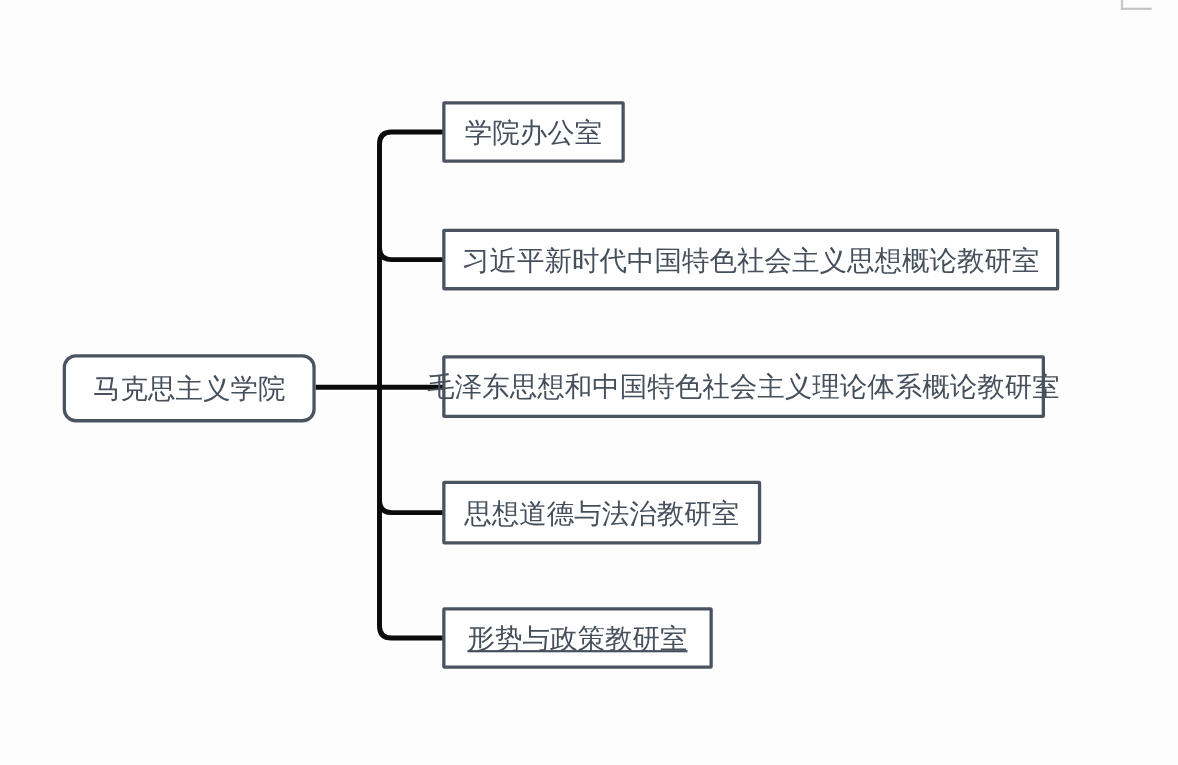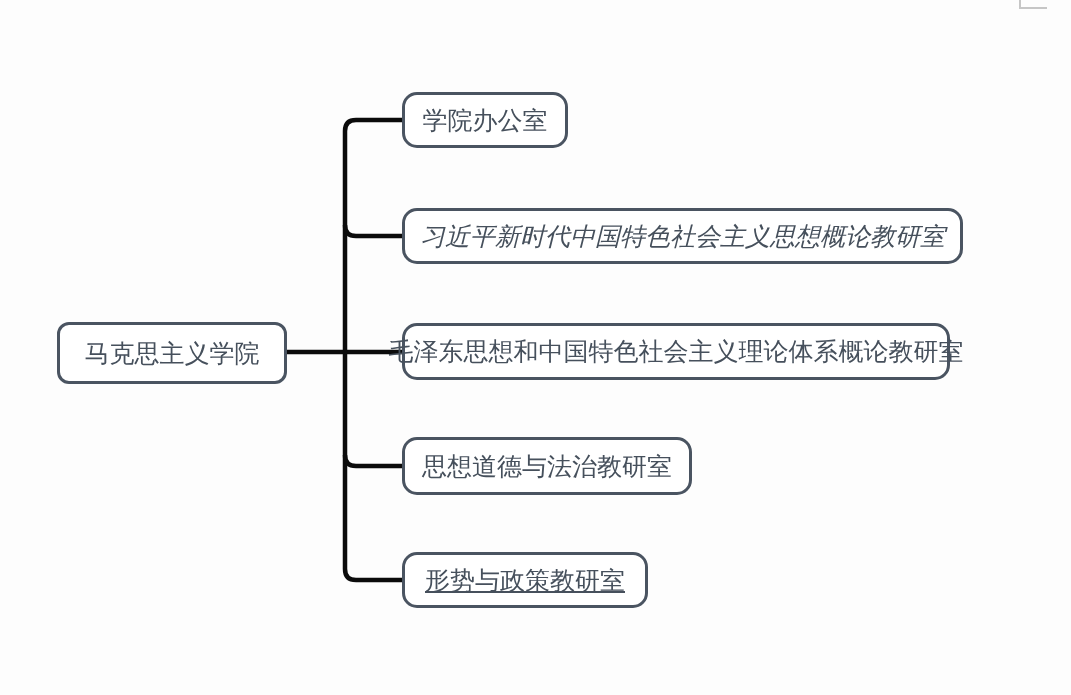--- a/index.html
+++ b/index.html
@@ -24,37 +24,37 @@
     pointer-events: none;
   }
   .node {
     position: absolute;
     box-sizing: border-box;
     display: flex;
     align-items: center;
     justify-content: center;
     background: #ffffff;
     border: 3px solid #4a5461;
-    border-radius: 15px;
+    border-radius: 2px;
     color: #46505c;
     font-size: 25px;
     font-weight: 500;
     white-space: nowrap;
     cursor: default;
   }
   .node-root {
     left: 57px;
     top: 322px;
     width: 230px;
     height: 62px;
     border-radius: 12px;
     font-family: Liberation Serif, serif;
   }
   .node-c0 { left: 402px; top: 92px;  width: 166px; height: 56px; }
-  .node-c1 { left: 402px; top: 208px; width: 561px; height: 56px; font-style: italic; }
+  .node-c1 { left: 402px; top: 208px; width: 561px; height: 56px; }
   .node-c2 { left: 402px; top: 323px; width: 548px; height: 57px; }
   .node-c3 { left: 402px; top: 437px; width: 290px; height: 58px; }
   .node-c4 { left: 402px; top: 552px; width: 246px; height: 56px; text-decoration: underline; }
   .partial-frame-corner {
     position: absolute;
     left: 1019px;
     top: -4px;
     width: 26px;
     height: 11px;
     border-left: 2px solid #c6c6c6;

